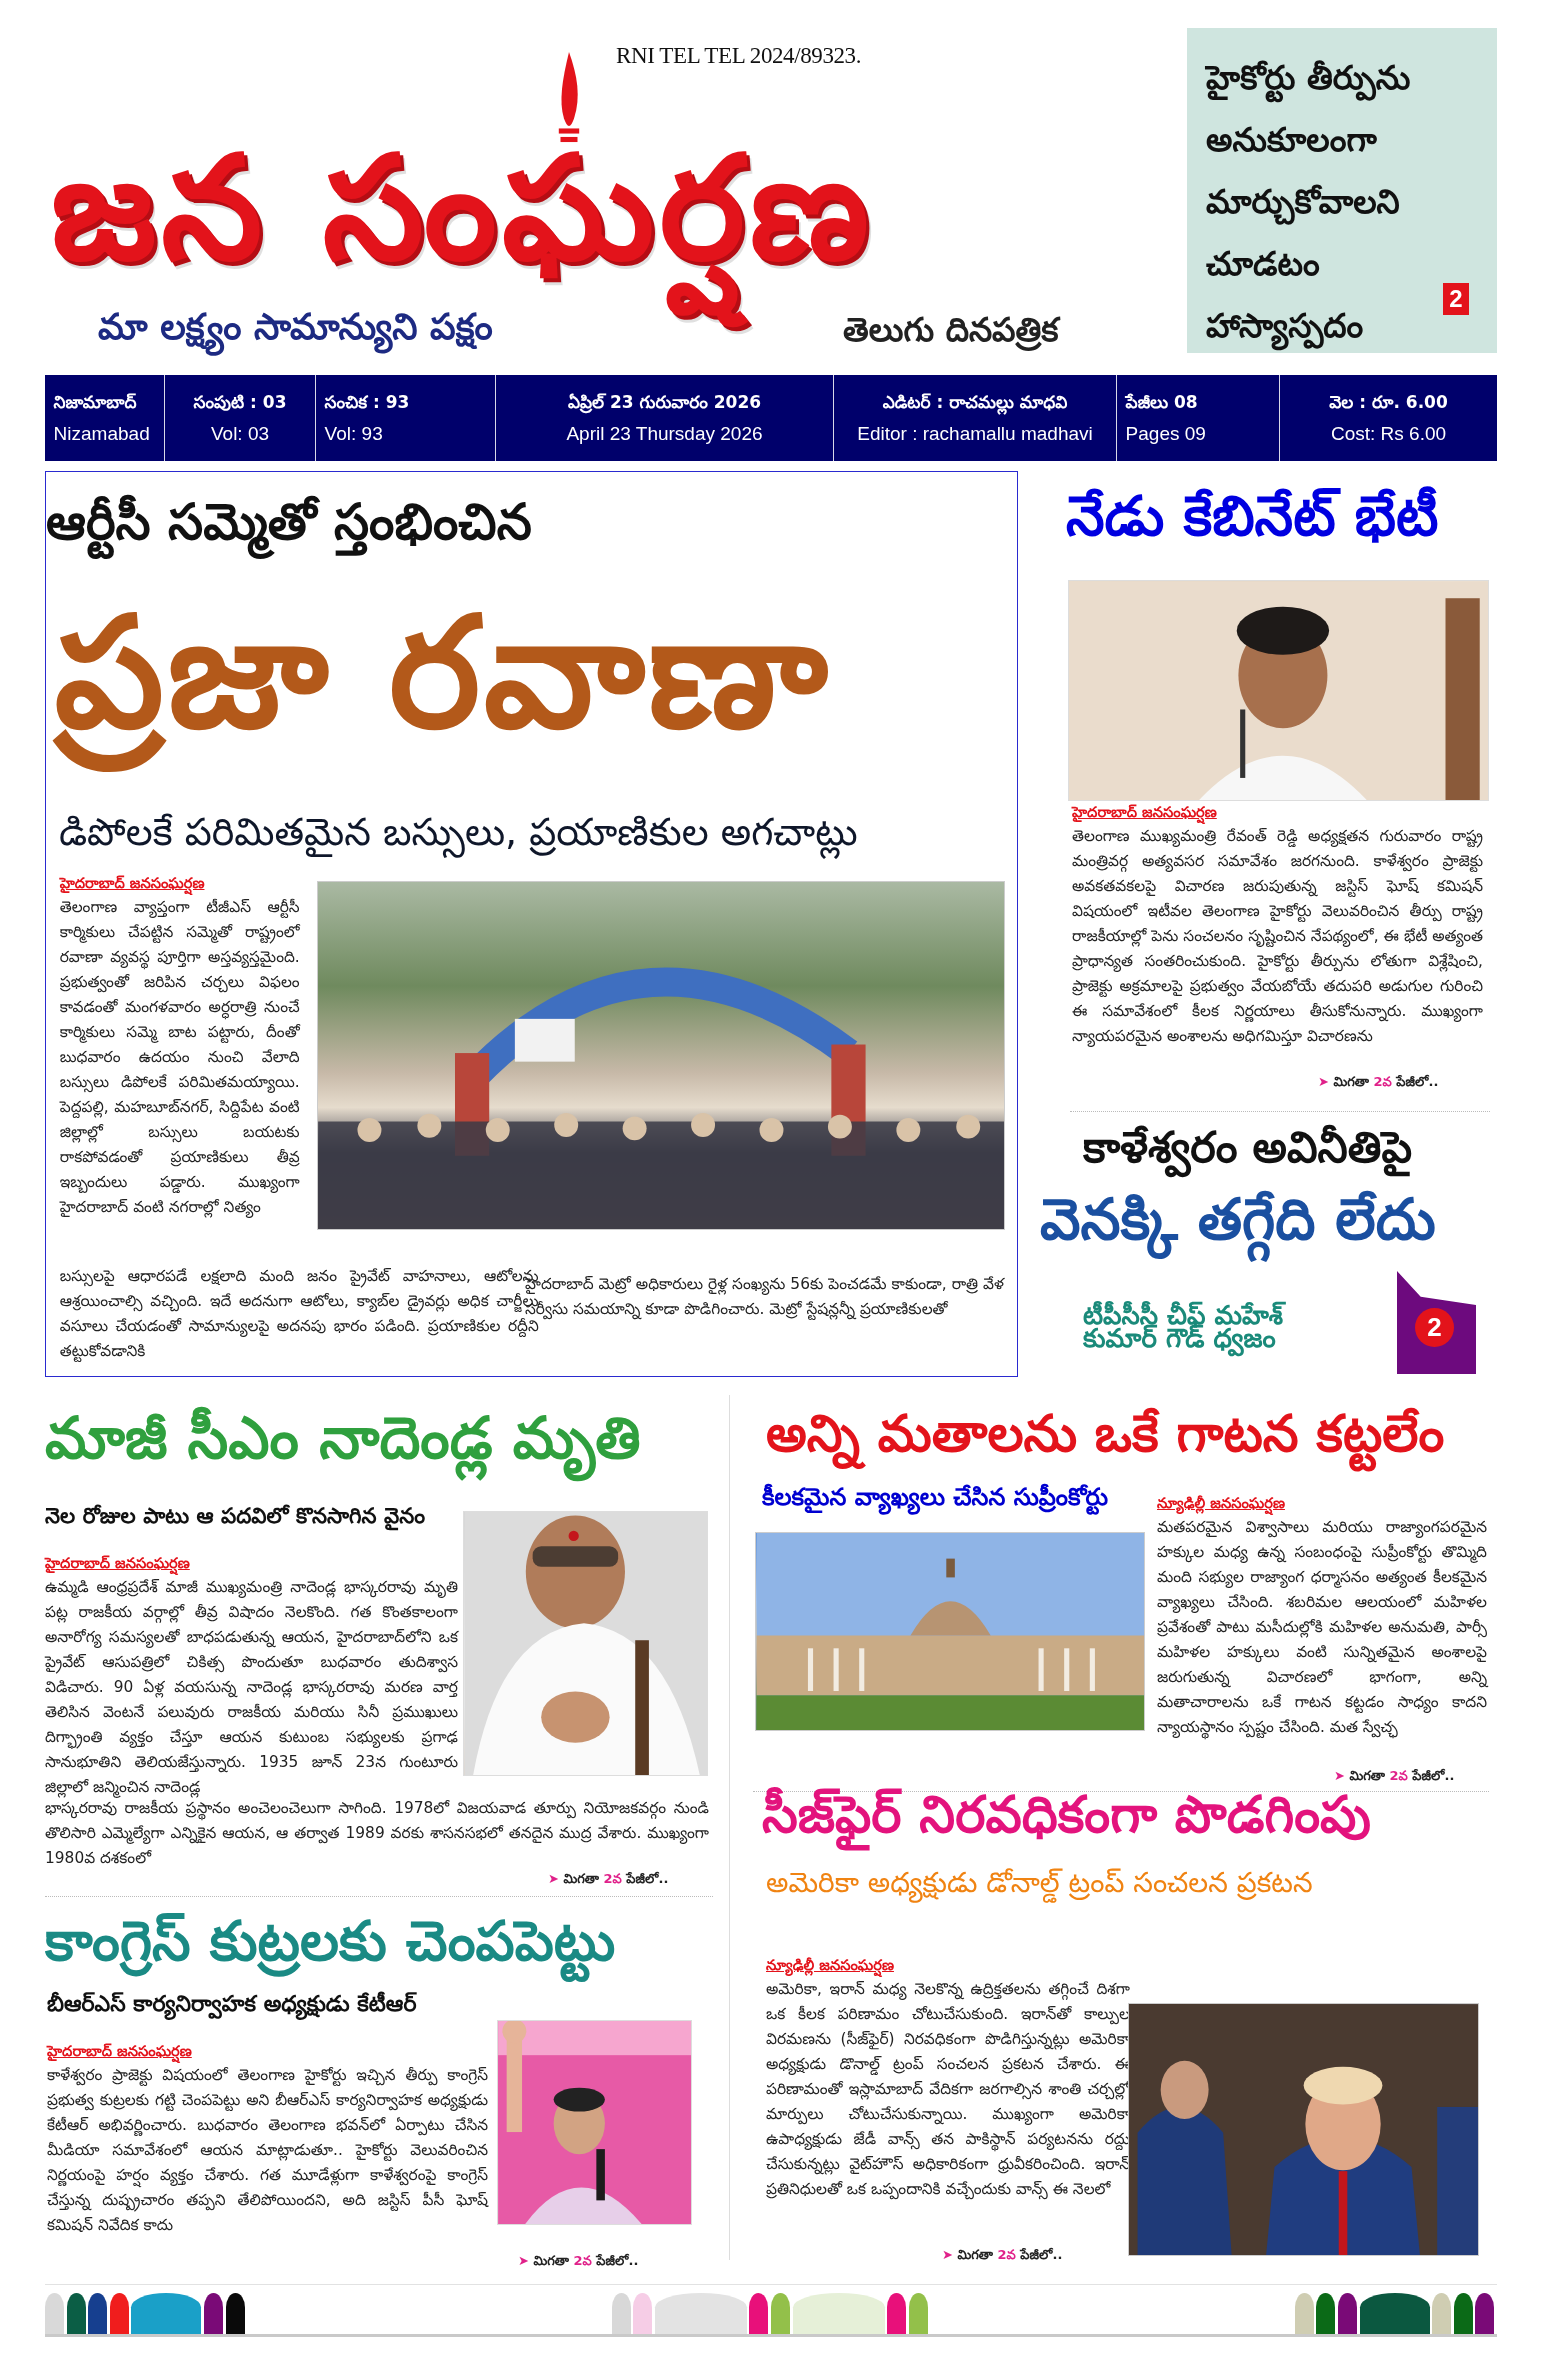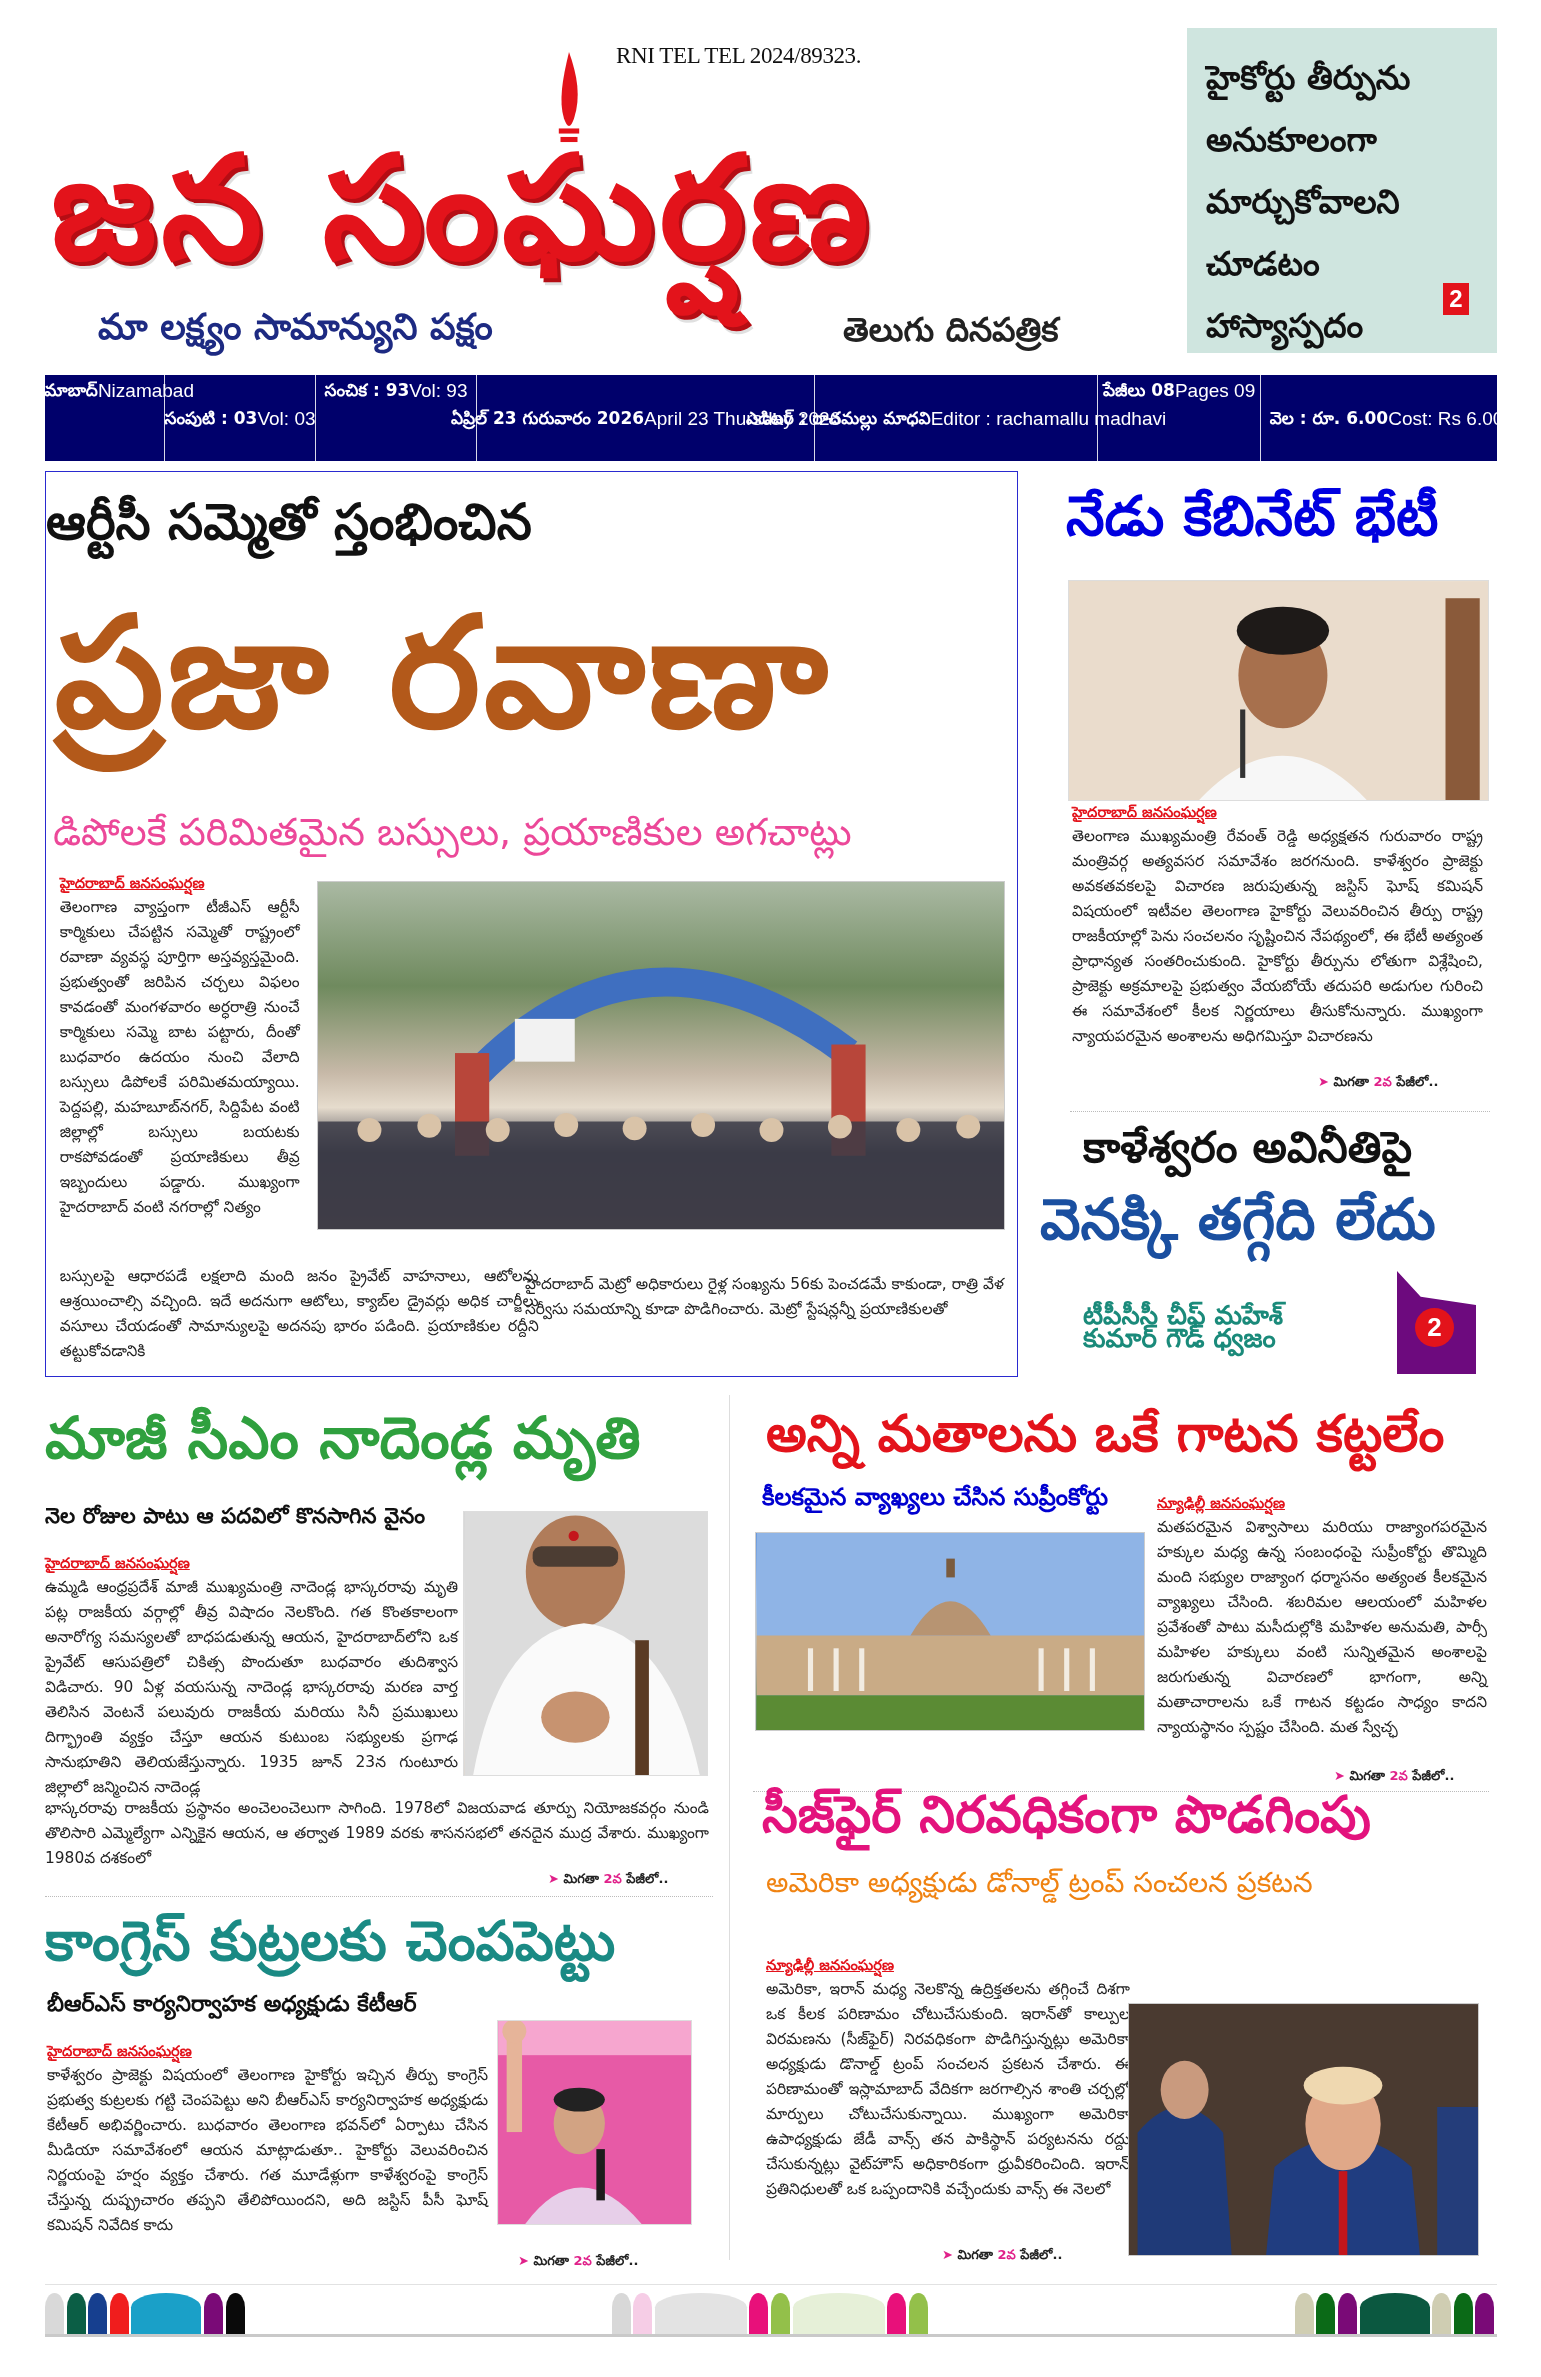--- a/index.html
+++ b/index.html
@@ -13,30 +13,30 @@
   .torch { left: 552px; top: 50px; width: 34px; height: 94px; }
   .tagline { left: 98px; top: 306px; font-size: 36px; font-weight: 700; color: #1d2a82; }
   .daily { left: 843px; top: 310px; font-size: 33px; font-weight: 700; color: #222; }
 
   .teaser { left: 1187px; top: 28px; width: 310px; height: 325px; background: #cfe5df; padding: 19px 0 0 19px; }
   .teaser-line { font-size: 33px; font-weight: 700; color: #111; line-height: 62px; white-space: nowrap; }
   .teaser-badge { position: absolute; left: 1443px; top: 283px; width: 26px; height: 32px; background: #e3131b; color: #fff; font-weight: 700; font-size: 24px; line-height: 32px; text-align: center; font-family: "Liberation Sans", sans-serif; }
 
   
   .infobar { left: 45px; top: 375px; width: 1452px; height: 86px; background: #00006b; display: flex; }
-  .info-cell { height: 86px; border-right: 1.7px solid #d8d8e8; display: flex; flex-direction: row; justify-content: center; padding: 0 8.6px; }
+  .info-cell { height: 86px; border-right: 1.7px solid #d8d8e8; display: flex; flex-direction: column; justify-content: center; padding: 0 8.6px; }
   .info-cell:last-child { border-right: none; }
   .info-te { font-size: 17px; font-weight: 700; color: #fff; line-height: 31px; white-space: nowrap; }
   .info-en { font-family: "Liberation Sans", sans-serif; font-size: 19px; color: #fff; line-height: 31px; white-space: nowrap; }
 
   
   .lead { left: 45px; top: 471px; width: 973px; height: 906px; border: 1.7px solid #2a2ad0; }
   .lead-kicker { position: absolute; left: 0; width: 100%; top: 21.4px; text-align: left; font-size: 50px; font-weight: 700; color: #111; }
   .lead-headline { position: absolute; left: 8.6px; top: 107px; font-size: 154px; font-weight: 700; color: #b3591a; line-height: 188px; letter-spacing: 3.4px; white-space: nowrap; }
-  .lead-deck { position: absolute; left: 7px; top: 338px; font-size: 38px; color: #ec4899; white-space: nowrap; }
+  .lead-deck { position: absolute; left: 13px; top: 338px; font-size: 38px; color: #0f172a; white-space: nowrap; }
   .dateline { color: #e3131b; font-size: 14.6px; font-weight: 700; text-decoration: underline; }
   .body-txt { font-size: 15.4px; line-height: 25px; text-align: justify; color: #222; }
   .lead-col { position: absolute; left: 13.7px; top: 402px; width: 240px; }
   .lead-img { position: absolute; left: 271px; top: 409px; width: 688px; height: 349px; border: 0.9px solid #ccc; overflow: hidden; background: linear-gradient(180deg, #aab9a3 0%, #6f8a5e 30%, #c7b9a8 55%, #e6dccd 65%, #3e3e4a 78%, #5a4a4a 100%); }
   .lead-bottom-left { position: absolute; left: 13.7px; top: 792px; width: 479px; }
   .lead-bottom-right { position: absolute; left: 479px; top: 800px; width: 479px; }
 
   
   .cab-head { left: 1066px; top: 484px; width: 428px; font-size: 55px; font-weight: 900; color: #0000e0; white-space: nowrap; }
   .cab-img { left: 1068px; top: 580px; width: 421px; height: 221px; background: linear-gradient(135deg, #e7d9c8 0%, #d8c3a8 40%, #f3efe8 60%, #cfb793 100%); border: 0.9px solid #ddd; overflow: hidden; }

